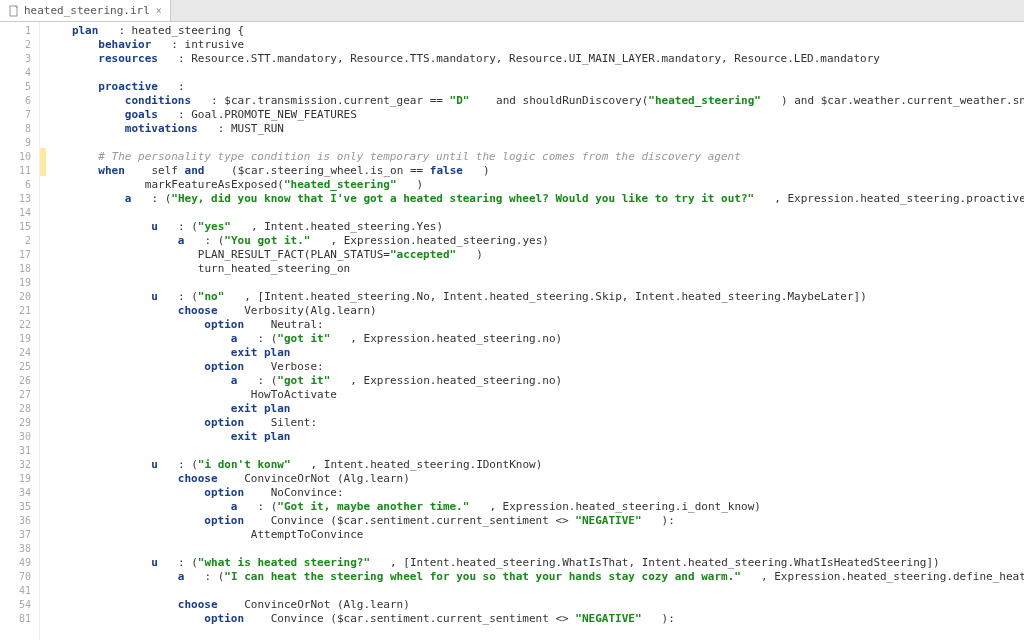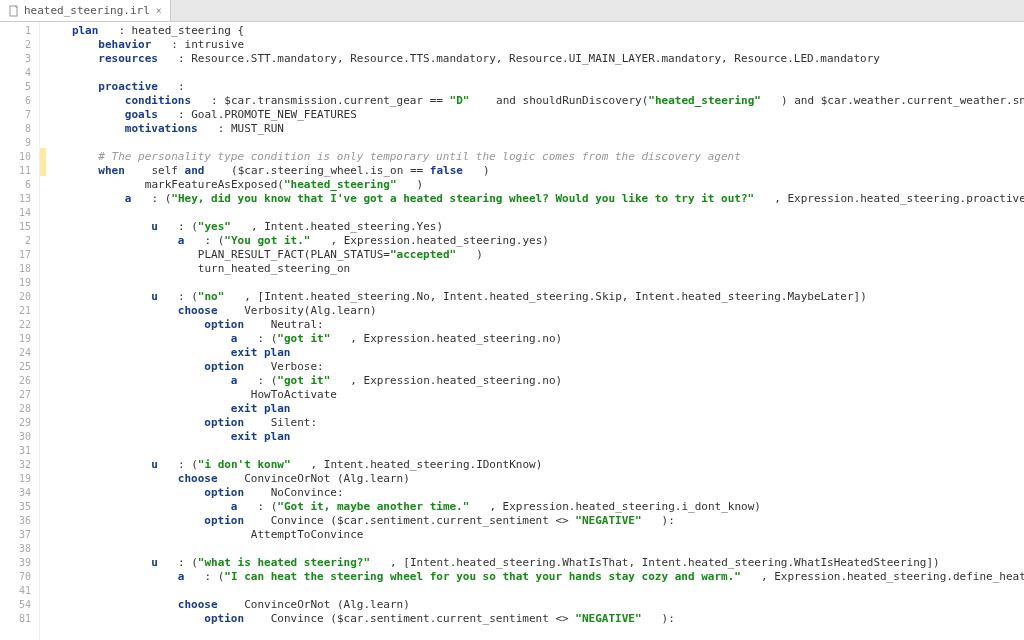--- a/index.html
+++ b/index.html
@@ -71,21 +71,21 @@
       <div>29</div>
       <div>30</div>
       <div>31</div>
       <div>32</div>
       <div>19</div>
       <div>34</div>
       <div>35</div>
       <div>36</div>
       <div>37</div>
       <div>38</div>
-      <div>39</div>
+      <div>49</div>
       <div>70</div>
       <div>41</div>
       <div>54</div>
       <div>81</div>
     </div>
   <div class="hl-gutter" id="hlgutter">
       <div></div>
       <div></div>
       <div></div>
       <div></div>

